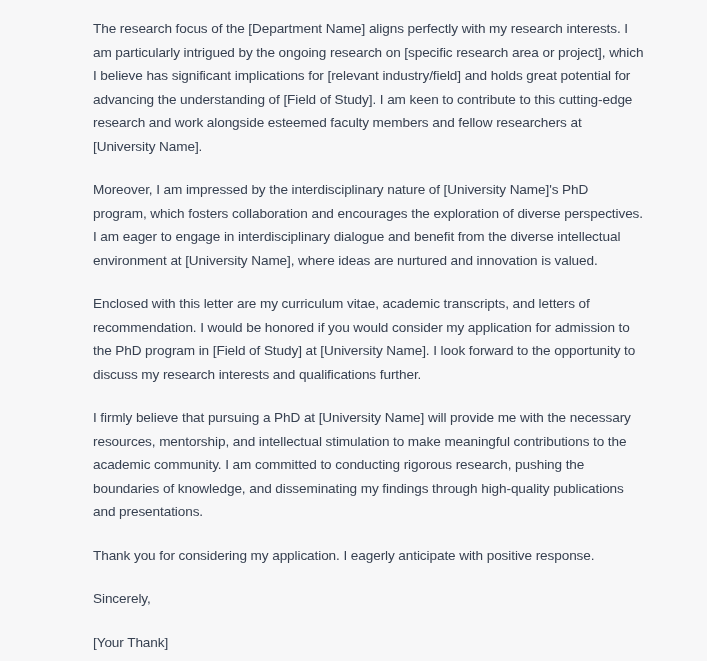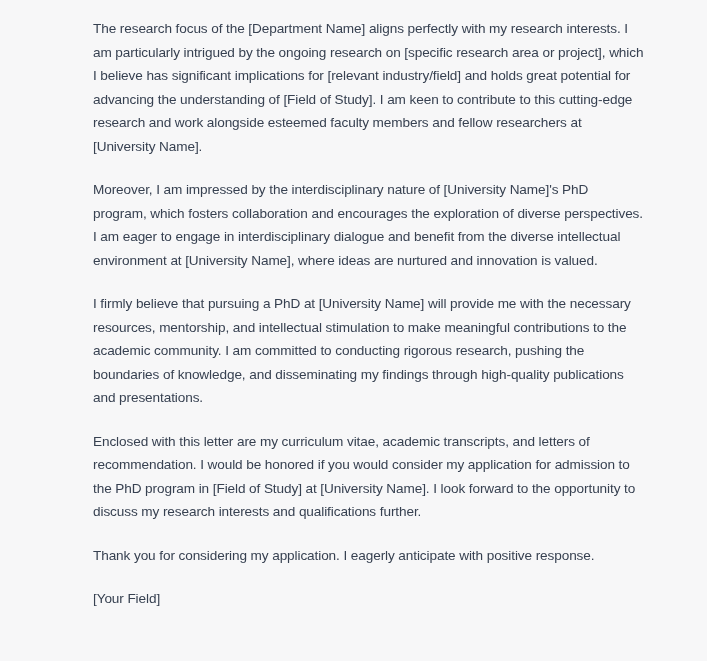--- a/index.html
+++ b/index.html
@@ -24,17 +24,18 @@
     .message p {
       margin: 0 8px 20px 0;
     }
   </style>
 </head>
 <body>
 
 <div class="message">
   <p>The research focus of the [Department Name] aligns perfectly with my research interests. I am particularly intrigued by the ongoing research on [specific research area or project], which I believe has significant implications for [relevant industry/field] and holds great potential for advancing the understanding of [Field of Study]. I am keen to contribute to this cutting-edge research and work alongside esteemed faculty members and fellow researchers at [University Name].</p>
   <p>Moreover, I am impressed by the interdisciplinary nature of [University Name]'s PhD program, which fosters collaboration and encourages the exploration of diverse perspectives. I am eager to engage in interdisciplinary dialogue and benefit from the diverse intellectual environment at [University Name], where ideas are nurtured and innovation is valued.</p>
+  <p>Enclosed with this letter are my curriculum vitae, academic transcripts, and letters of recommendation. I would be honored if you would consider my application for admission to the PhD program in [Field of Study] at [University Name]. I look forward to the opportunity to discuss my research interests and qualifications further.</p>
   <p>I firmly believe that pursuing a PhD at [University Name] will provide me with the necessary resources, mentorship, and intellectual stimulation to make meaningful contributions to the academic community. I am committed to conducting rigorous research, pushing the boundaries of knowledge, and disseminating my findings through high-quality publications and presentations.</p>
-  <p>Enclosed with this letter are my curriculum vitae, academic transcripts, and letters of recommendation. I would be honored if you would consider my application for admission to the PhD program in [Field of Study] at [University Name]. I look forward to the opportunity to discuss my research interests and qualifications further.</p>
   <p>Thank you for considering my application. I eagerly anticipate with positive response.</p>
-  <p>[Your Field]</p>
+  <p>Sincerely,</p>
+  <p>[Your Thank]</p>
 </div>
 
 </body></html>

